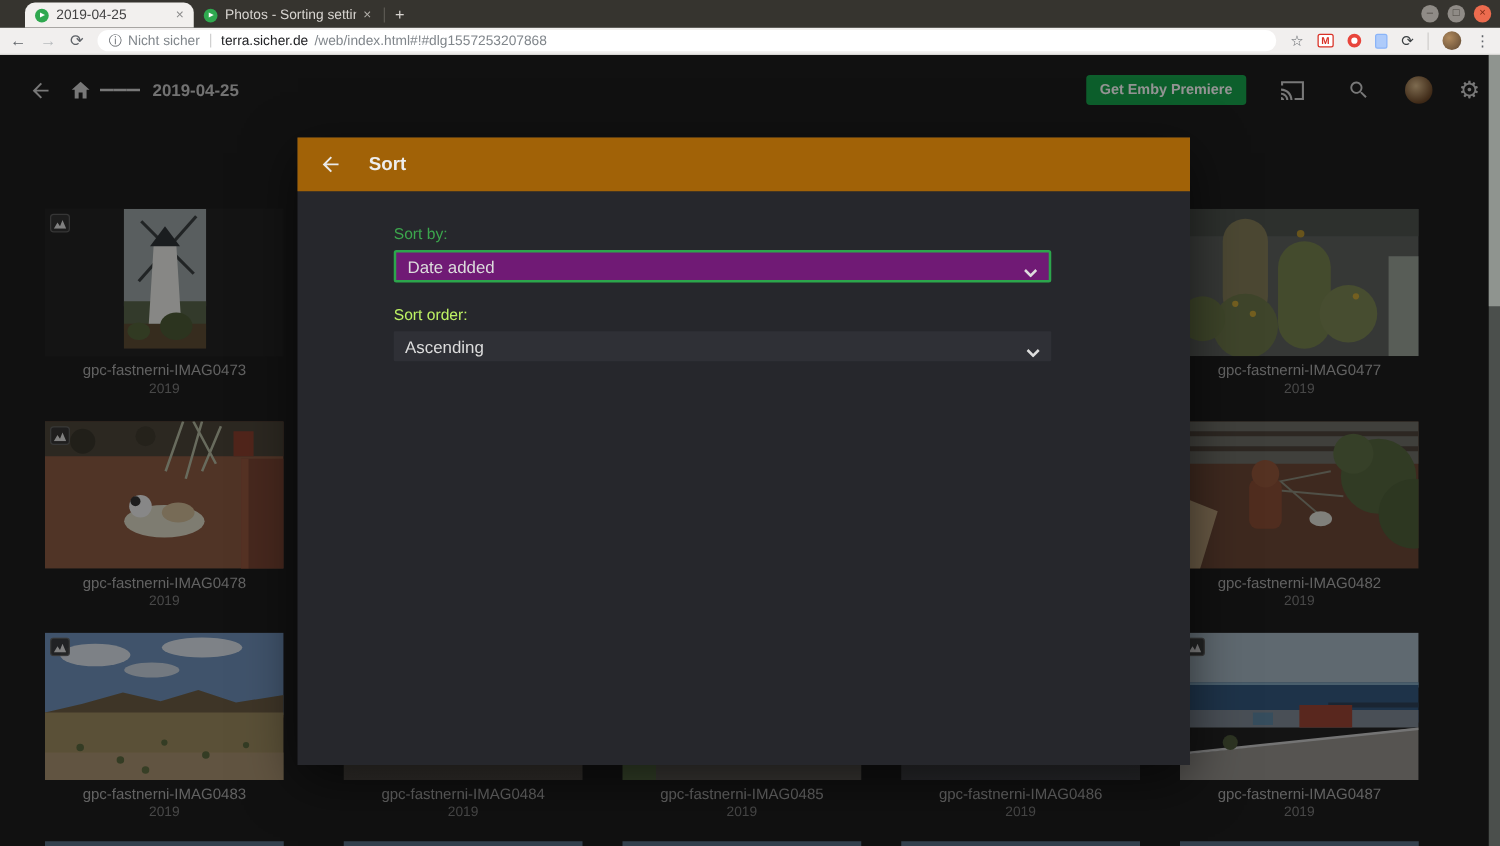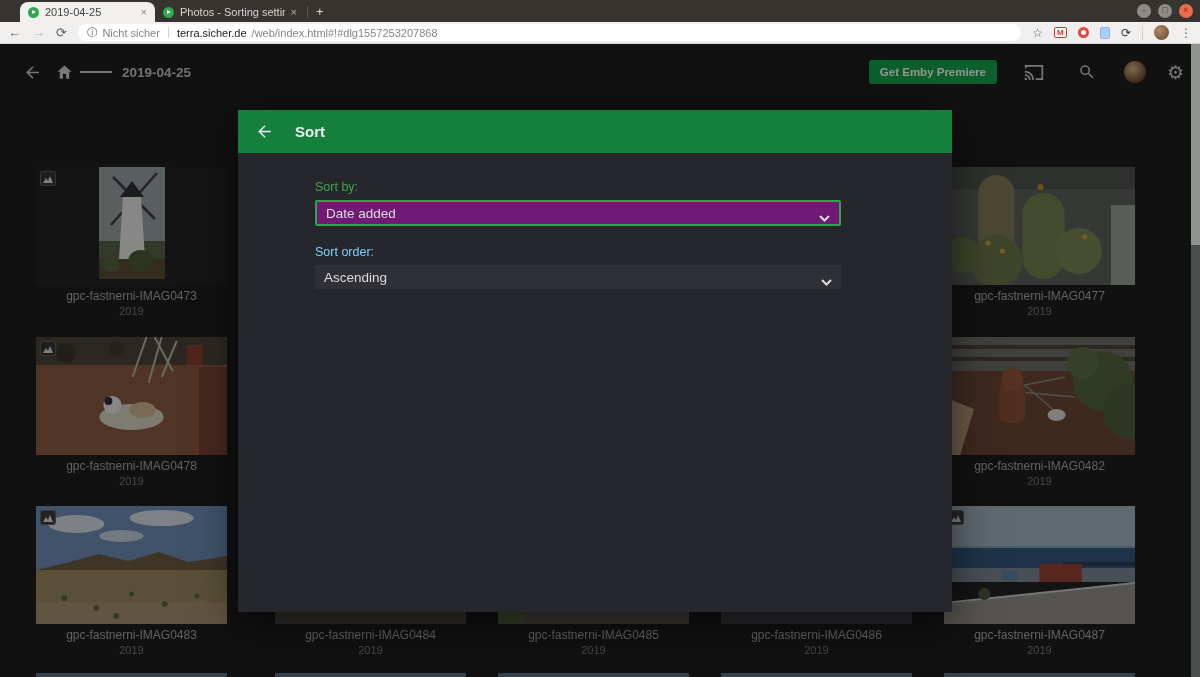--- a/index.html
+++ b/index.html
@@ -77,26 +77,26 @@
     justify-content:center; }
   .p0484 { background:linear-gradient(#6b665c,#544f49); height:118px; }
   .p0485 { background:linear-gradient(90deg,#5a7048 0 14%,#63605a 14%); height:118px; }
   .p0486 { background:linear-gradient(#55565a,#45464a); height:118px; }
   .sliver { position:absolute; top:629px; width:191px; height:6px; background:#5b7187; z-index:1; }
 
   
   .dim { position:absolute; inset:0; background:rgba(0,0,0,0.42); z-index:5; }
   .dialog { position:absolute; left:238px; top:66px; width:714px; height:502px; background:#26272c;
     z-index:10; box-shadow:0 12px 40px rgba(0,0,0,.55); }
-  .dlg-head { height:43px; background:#15803d; display:flex; align-items:center; padding:0 17px; gap:21px; }
+  .dlg-head { height:43px; background:#a16207; display:flex; align-items:center; padding:0 17px; gap:21px; }
   .dlg-back svg { fill:#e9e9e9; display:block; }
   .dlg-title { font-size:15px; font-weight:bold; color:#eeeeee; }
   .dlg-body { padding:27px 111px 0 77px; }
   .lbl-green { color:#3ca64d; font-size:12.5px; margin-bottom:6px; }
-  .lbl { color:#7dd3fc; font-size:12.5px; margin:19px 0 6px; }
+  .lbl { color:#bef264; font-size:12.5px; margin:19px 0 6px; }
   .select { position:relative; display:flex; align-items:center; padding:0 28px 0 9px;
     font-size:13.5px; color:#dddddd; }
   .select.focused { height:26px; background:#701a75; border:2px solid #2ca54c; border-radius:2px; }
   .select.normal { height:24px; background:#2f3036; border-radius:1px; }
   .chev { position:absolute; right:9px; top:50%; margin-top:-3px; }
 
   
   .scroll-track { position:absolute; top:0; right:0; bottom:0; width:9px; background:#4b4f4c; z-index:30; }
   .scroll-thumb { position:absolute; top:0; right:0; width:9px; height:201px; background:#8f948f; }
 </style>

